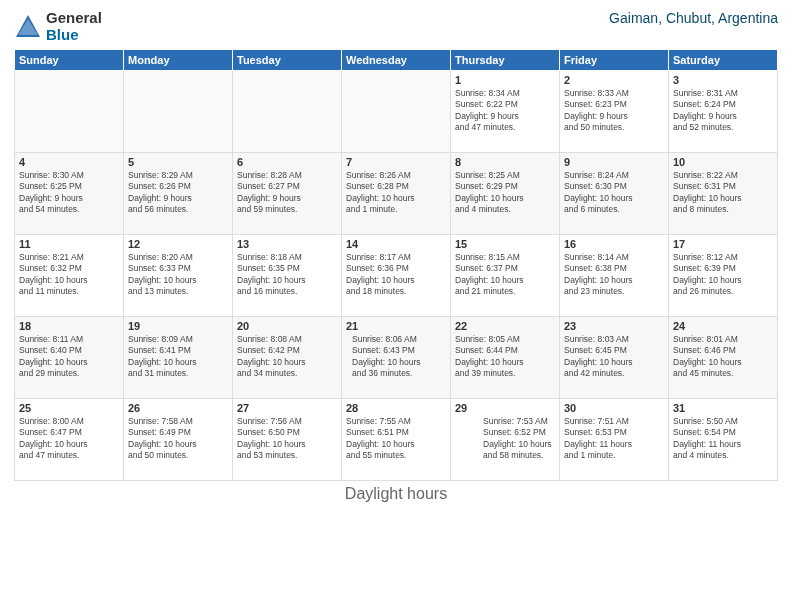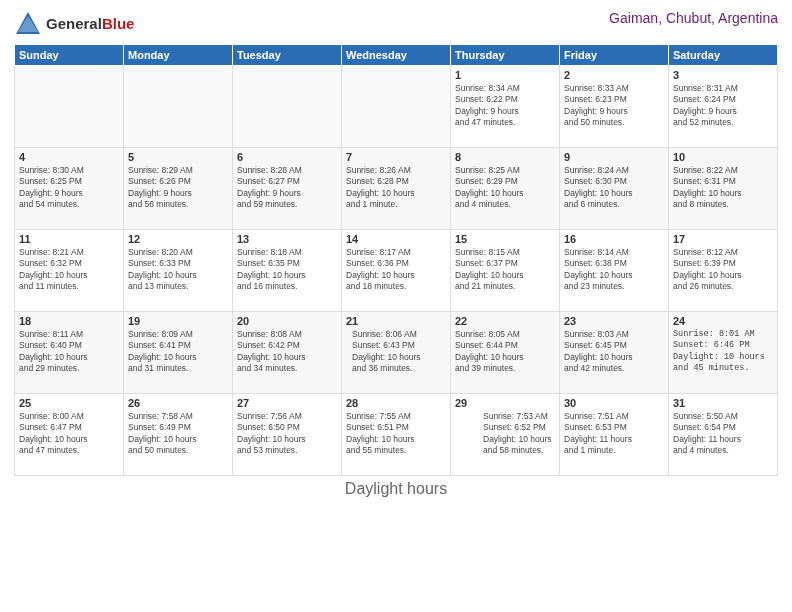--- a/index.html
+++ b/index.html
@@ -20,48 +20,48 @@
       align-items: flex-start;
       margin-bottom: 6px;
     }
     .logo {
       display: flex;
       align-items: center;
       gap: 4px;
     }
     .logo-text {
       display: flex;
-      flex-direction: row;
+      flex-direction: column;
       line-height: 1.1;
     }
     .logo-general {
       font-size: 15px;
       font-weight: bold;
       color: #333;
     }
     .logo-blue {
       font-size: 15px;
       font-weight: bold;
-      color: #b91c1c;
+      color: #0369a1;
     }
     .logo-icon {
       width: 28px;
       height: 28px;
     }
     .title-block {
       text-align: right;
     }
     .month-year {
       font-size: 32px;
       font-weight: normal;
       color: #333;
     }
     .location {
       font-size: 14px;
-      color: #701a75;
+      color: #0c4a6e;
     }
     .calendar {
       width: 100%;
       border-collapse: collapse;
       table-layout: fixed;
     }
     .calendar th {
       background: #2a6db5;
       color: #fff;
       font-size: 11px;
@@ -302,21 +302,21 @@
           </td>
           <td>
             <span class="day-num">23</span>
             <div class="day-info" style="white-space: pre-line;">Sunrise: 8:03 AM
 Sunset: 6:45 PM
 Daylight: 10 hours
 and 42 minutes.</div>
           </td>
           <td>
             <span class="day-num">24</span>
-            <div class="day-info" style="white-space: pre-line; font-family: Liberation Mono, monospace;">Sunrise: 8:01 AM
+            <div class="day-info" style="white-space: pre-line;">Sunrise: 8:01 AM
 Sunset: 6:46 PM
 Daylight: 10 hours
 and 45 minutes.</div>
           </td>
         </tr>
         <tr>
           <td>
             <span class="day-num">25</span>
             <div class="day-info" style="white-space: pre-line;">Sunrise: 8:00 AM
 Sunset: 6:47 PM

